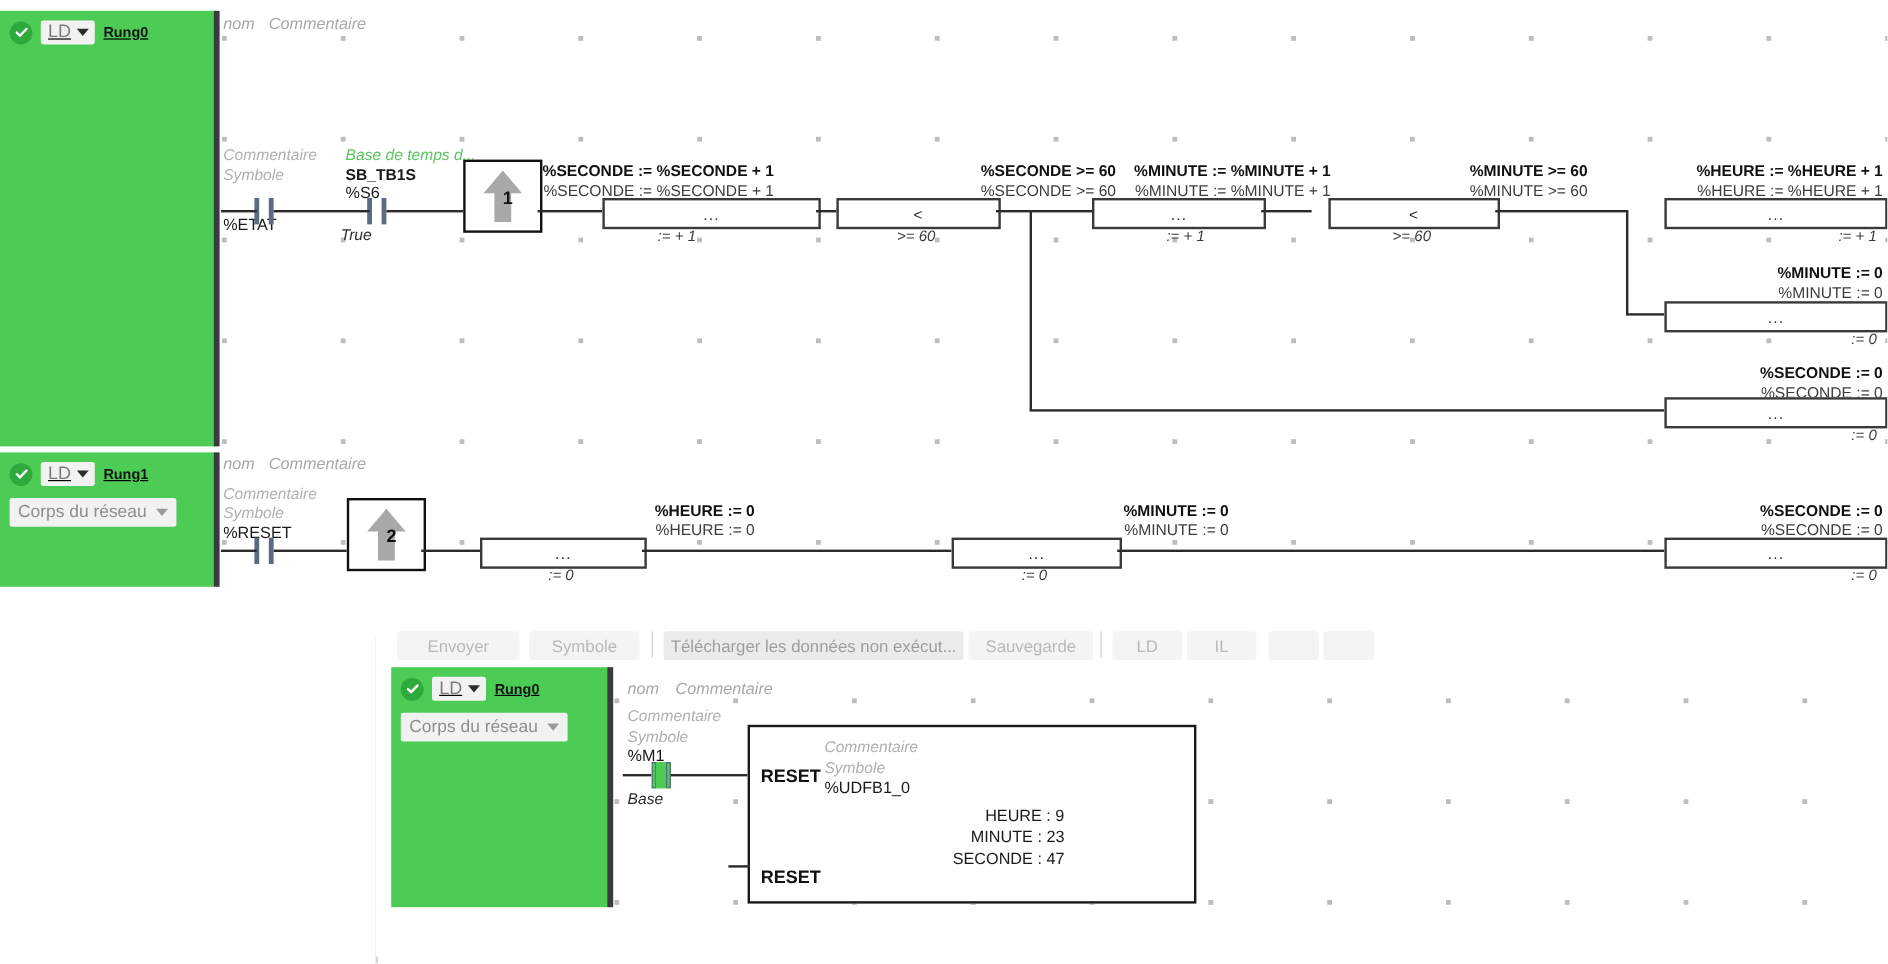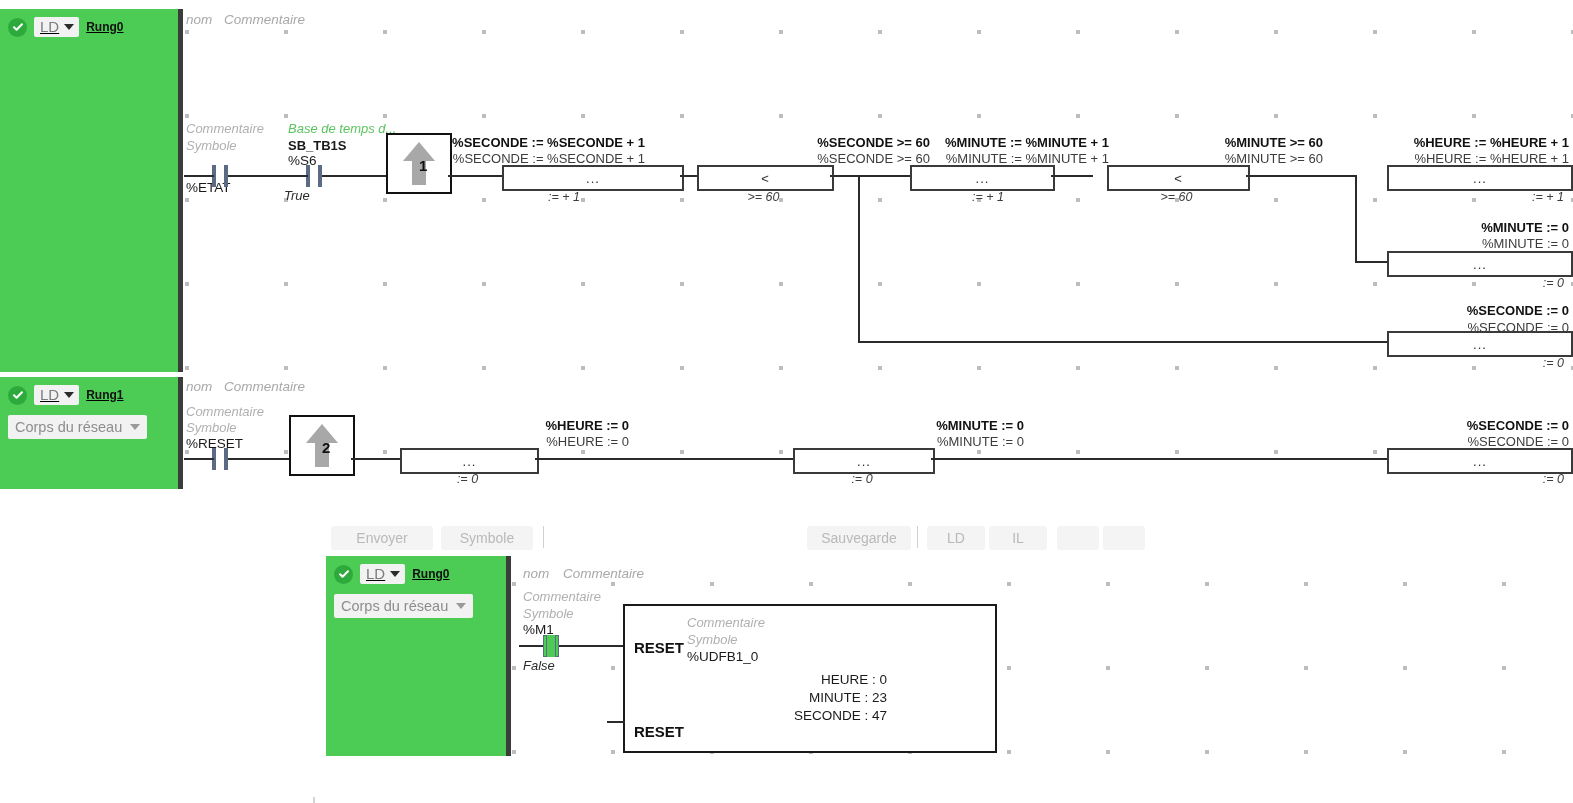--- a/index.html
+++ b/index.html
@@ -368,20 +368,21 @@
   <div class="op-bot" style="left:1260px;top:472px;width:120px;">:= 0</div>
 </div>
 
 <div class="abs" id="overlay-leftline"></div>
 <div id="overlay" class="abs">
 
   <div class="ov-toolbar" style="left:0;top:0;width:1260px;">
     <div class="ov-btn" style="left:18px;width:102px;">Envoyer</div>
     <div class="ov-btn" style="left:128px;width:92px;">Symbole</div>
     <div class="ov-sep" style="left:230px;"></div>
+    <div class="ov-btn strong" style="left:240px;width:250px;">Télécharger les données non exécut...</div>
     <div class="ov-btn" style="left:494px;width:104px;">Sauvegarde</div>
     <div class="ov-sep" style="left:604px;"></div>
     <div class="ov-btn" style="left:614px;width:58px;">LD</div>
     <div class="ov-btn" style="left:676px;width:58px;">IL</div>
     <div class="ov-btn" style="left:744px;width:42px;"></div>
     <div class="ov-btn" style="left:790px;width:42px;"></div>
   </div>
 
   <div class="abs rung-panel" style="left:13px;top:32px;width:180px;height:200px;">
     <div class="rung-head">
@@ -446,27 +447,27 @@
     <div class="cmt" style="left:12px;top:33px;">Commentaire</div>
     <div class="cmt" style="left:12px;top:50px;">Symbole</div>
     <div class="addr" style="left:12px;top:66px;">%M1</div>
 
     <div class="wire h" style="left:8px;top:89px;width:24px;"></div>
     <div class="contact live" style="left:32px;top:79px;">
       <i class="a"></i>
         <i class="b"></i>
     </div>
     <div class="wire h" style="left:48px;top:89px;width:64px;"></div>
-    <div class="state" style="left:12px;top:102px;">False</div>
+    <div class="state" style="left:12px;top:102px;">Base</div>
 
     <div class="fbblk" style="left:112px;top:48px;width:370px;height:145px;">
       <div class="fb-pin" style="left:9px;top:33px;">RESET</div>
       <div class="fb-pin" style="left:9px;top:117px;">RESET</div>
       <div class="cmt" style="left:62px;top:9px;">Commentaire</div>
       <div class="cmt" style="left:62px;top:26px;">Symbole</div>
       <div class="addr" style="left:62px;top:43px;">%UDFB1_0</div>
-      <div class="fb-val" style="left:40px;top:66px;width:222px;">HEURE : 0</div>
+      <div class="fb-val" style="left:40px;top:66px;width:222px;">HEURE : 9</div>
       <div class="fb-val" style="left:40px;top:84px;width:222px;">MINUTE : 23</div>
       <div class="fb-val" style="left:40px;top:102px;width:222px;">SECONDE : 47</div>
     </div>
     <div class="wire h" style="left:96px;top:165px;width:18px;"></div>
   </div>
 </div>
 
 </body></html>

